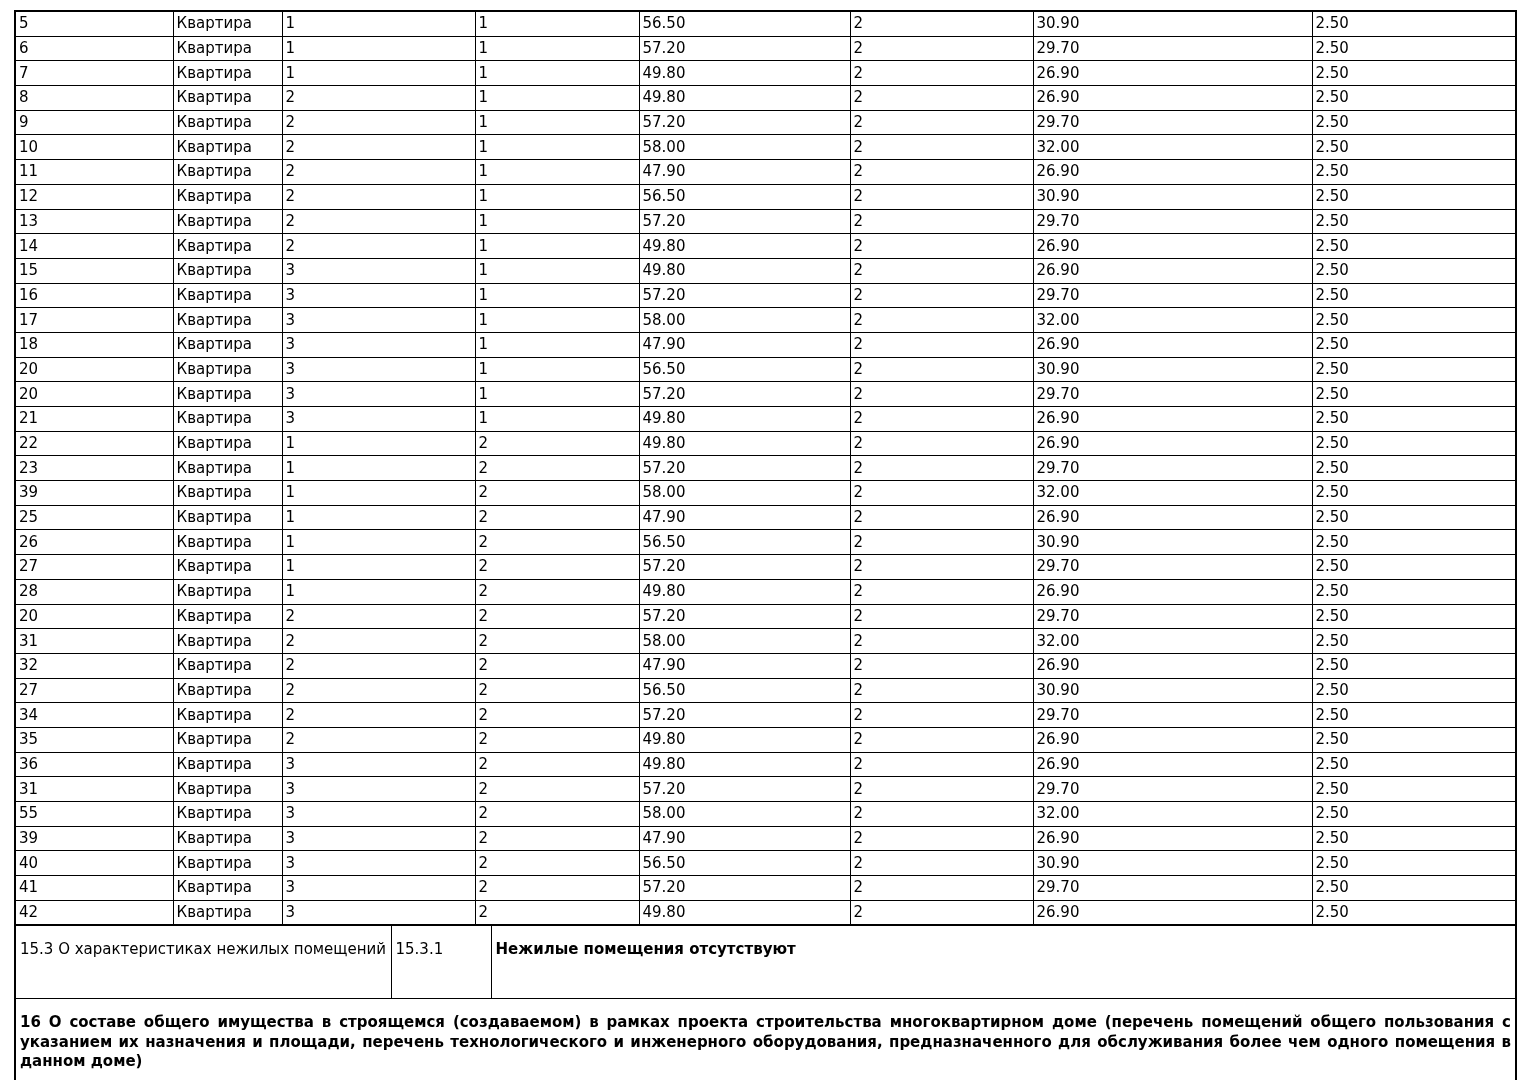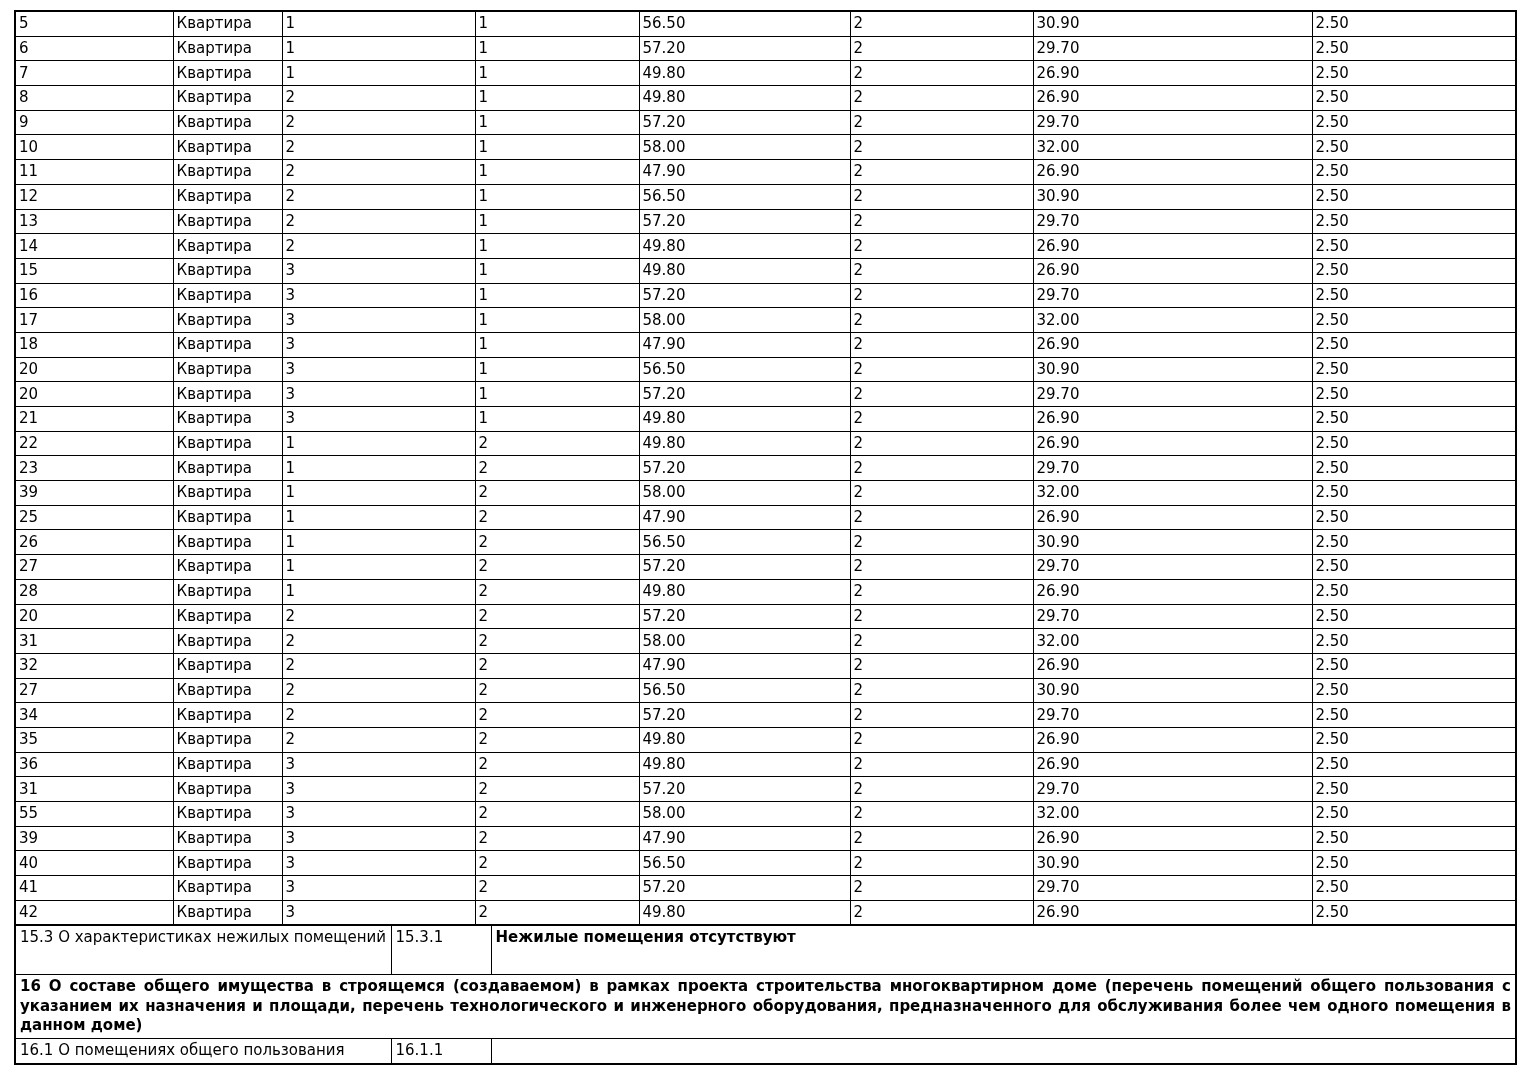--- a/index.html
+++ b/index.html
@@ -35,21 +35,21 @@
     height: 23.7px;
     white-space: nowrap;
     vertical-align: middle;
     line-height: 1;
   }
   table.bottom {
     margin-top: -2px;
   }
   table.bottom td {
     vertical-align: top;
-    padding: 2px 4px;
+    padding: 14px 4px;
     line-height: 1.3;
   }
   tr.row-15-3 td { height: 44px; }
   td.cell-code { white-space: nowrap; }
   td.cell-bold {
     font-weight: bold;
     padding-left: 8px;
   }
   tr.row-16 td {
     height: 34px;

